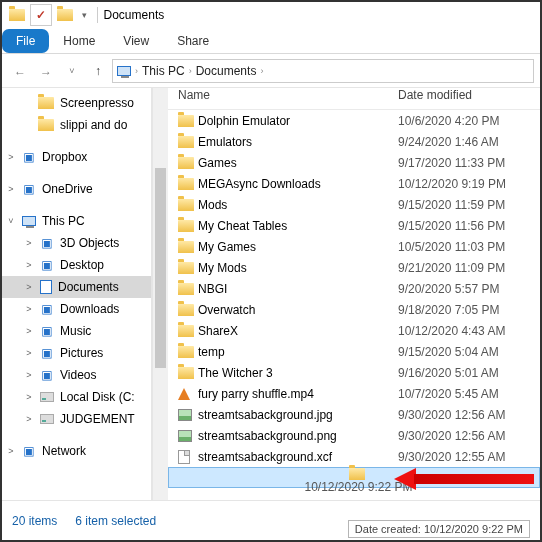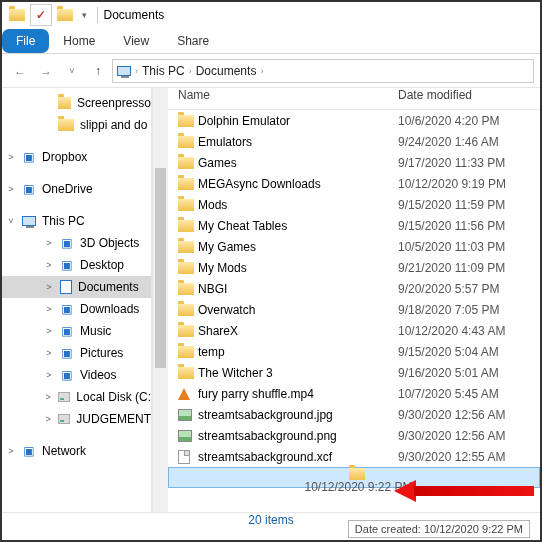--- a/index.html
+++ b/index.html
@@ -20,21 +20,21 @@
 .nav-btn { width: 24px; height: 24px; display: inline-flex; align-items: center; justify-content: center; color: #777; }
 .nav-btn.enabled { color: #333; }
 .addrbox { flex: 1; height: 24px; border: 1px solid #ccc; display: flex; align-items: center; padding: 0 4px; gap: 4px; }
 .crumb { display: flex; align-items: center; gap: 4px; color: #222; }
 .crumb .sep { color: #888; font-size: 9px; }
 
 .body { flex: 1; display: flex; overflow: hidden; }
 
 .nav { width: 150px; border-right: 1px solid #e5e5e5; overflow-y: auto; padding-top: 4px; background: #fff; }
 .nav-item { display: flex; align-items: center; height: 22px; padding-left: 18px; gap: 6px; white-space: nowrap; overflow: hidden; }
-.nav-item.indent { padding-left: 56px; }
+.nav-item.indent { padding-left: 36px; }
 .nav-item.sel { background: #d8d8d8; }
 .nav-sep { height: 10px; }
 .nav .exp { width: 10px; color: #666; font-size: 9px; text-align: center; margin-left: -14px; }
 .pc-ic { width: 14px; height: 10px; border: 1px solid #2672c9; background: #cfe3f7; position: relative; }
 .pc-ic::after { content: ""; position: absolute; bottom: -3px; left: 3px; width: 8px; height: 2px; background: #888; }
 .drive-ic { width: 14px; height: 10px; background: #ddd; border: 1px solid #aaa; position: relative; }
 .drive-ic::after { content:""; position:absolute; bottom:1px; left:1px; width:4px; height:2px; background:#5a9; }
 .doc-ic { width: 12px; height: 14px; background: #fff; border: 1px solid #2672c9; position: relative; }
 .generic-ic { width: 14px; height: 14px; display:inline-flex; align-items:center; justify-content:center; color:#2672c9; }
 
@@ -53,21 +53,21 @@
 .row.selected { background: #cde8ff; border: 1px solid #7ab6e8; padding-left: 9px; height: 21px; flex-direction: column; }
 .file-ic { width: 12px; height: 14px; background: #fff; border: 1px solid #999; position: relative; }
 .file-ic::before { content:""; position:absolute; top:0; right:0; width:4px; height:4px; background:#ddd; border-left:1px solid #999; border-bottom:1px solid #999; }
 .vlc-ic { width:0; height:0; border-left:6px solid transparent; border-right:6px solid transparent; border-bottom:12px solid #e67e22; }
 .img-ic { width:14px; height:12px; background:linear-gradient(#b8e2b8 60%,#6ab06a 60%); border:1px solid #888; }
 
 .arrow { position: absolute; right: 6px; bottom: 12px; width: 140px; height: 18px; pointer-events: none; }
 .arrow-body { position: absolute; left: 20px; right: 0; top: 4px; height: 10px; background: linear-gradient(to left, #e11, #c00); }
 .arrow-head { position: absolute; left: 0; top: -2px; width: 0; height: 0; border-top: 11px solid transparent; border-bottom: 11px solid transparent; border-right: 22px solid #e11; }
 
-.status { height: 28px; border-top: 1px solid #e5e5e5; display: flex; align-items: center; padding: 0 10px; gap: 18px; color: #1560a8; position: relative; flex-direction: column; }
+.status { height: 40px; border-top: 1px solid #e5e5e5; display: flex; align-items: center; padding: 0 10px; gap: 18px; color: #1560a8; position: relative; }
 .tooltip { position: absolute; right: 10px; bottom: 2px; background: #fff; border: 1px solid #b5b5b5; padding: 2px 6px; color: #444; font-size: 11px; }
 </style>
 </head>
 <body>
 
 <div class="titlebar">
   <span class="tb-btn">
       <span class="folder-ic"></span>
     </span>
   <span class="tb-btn active">

